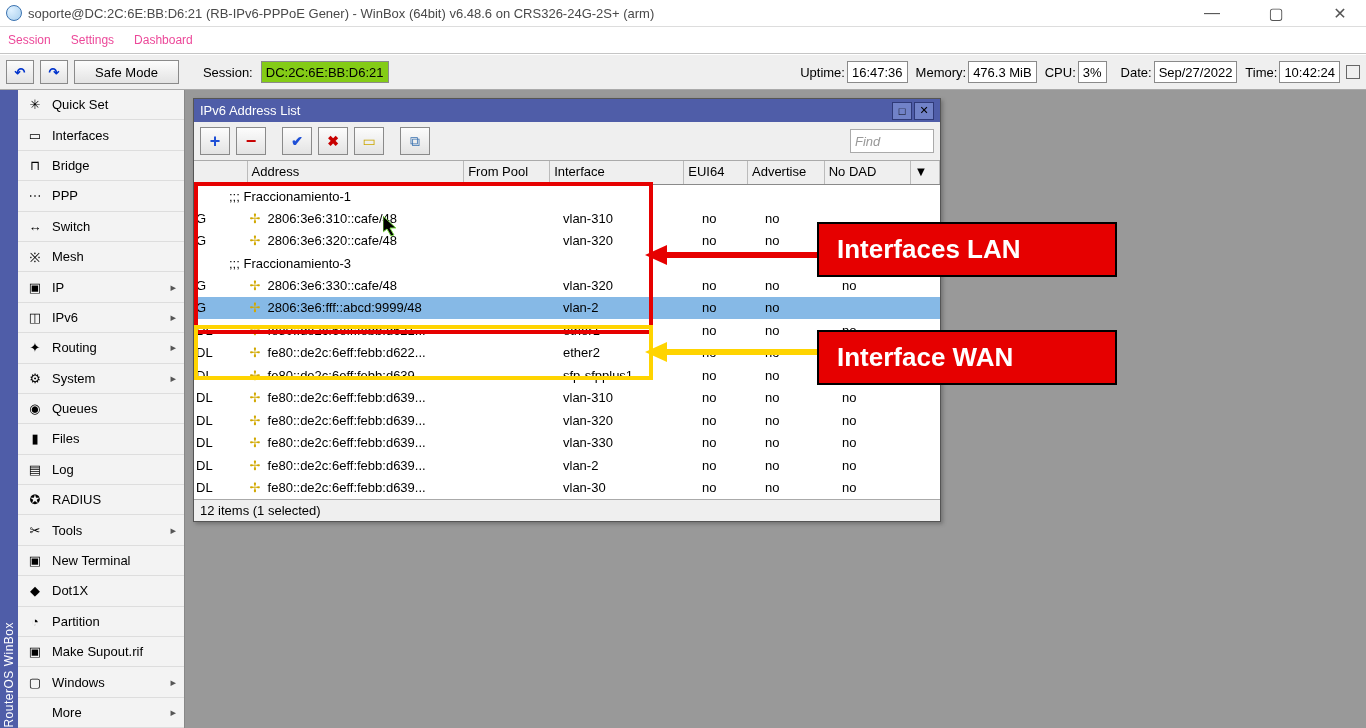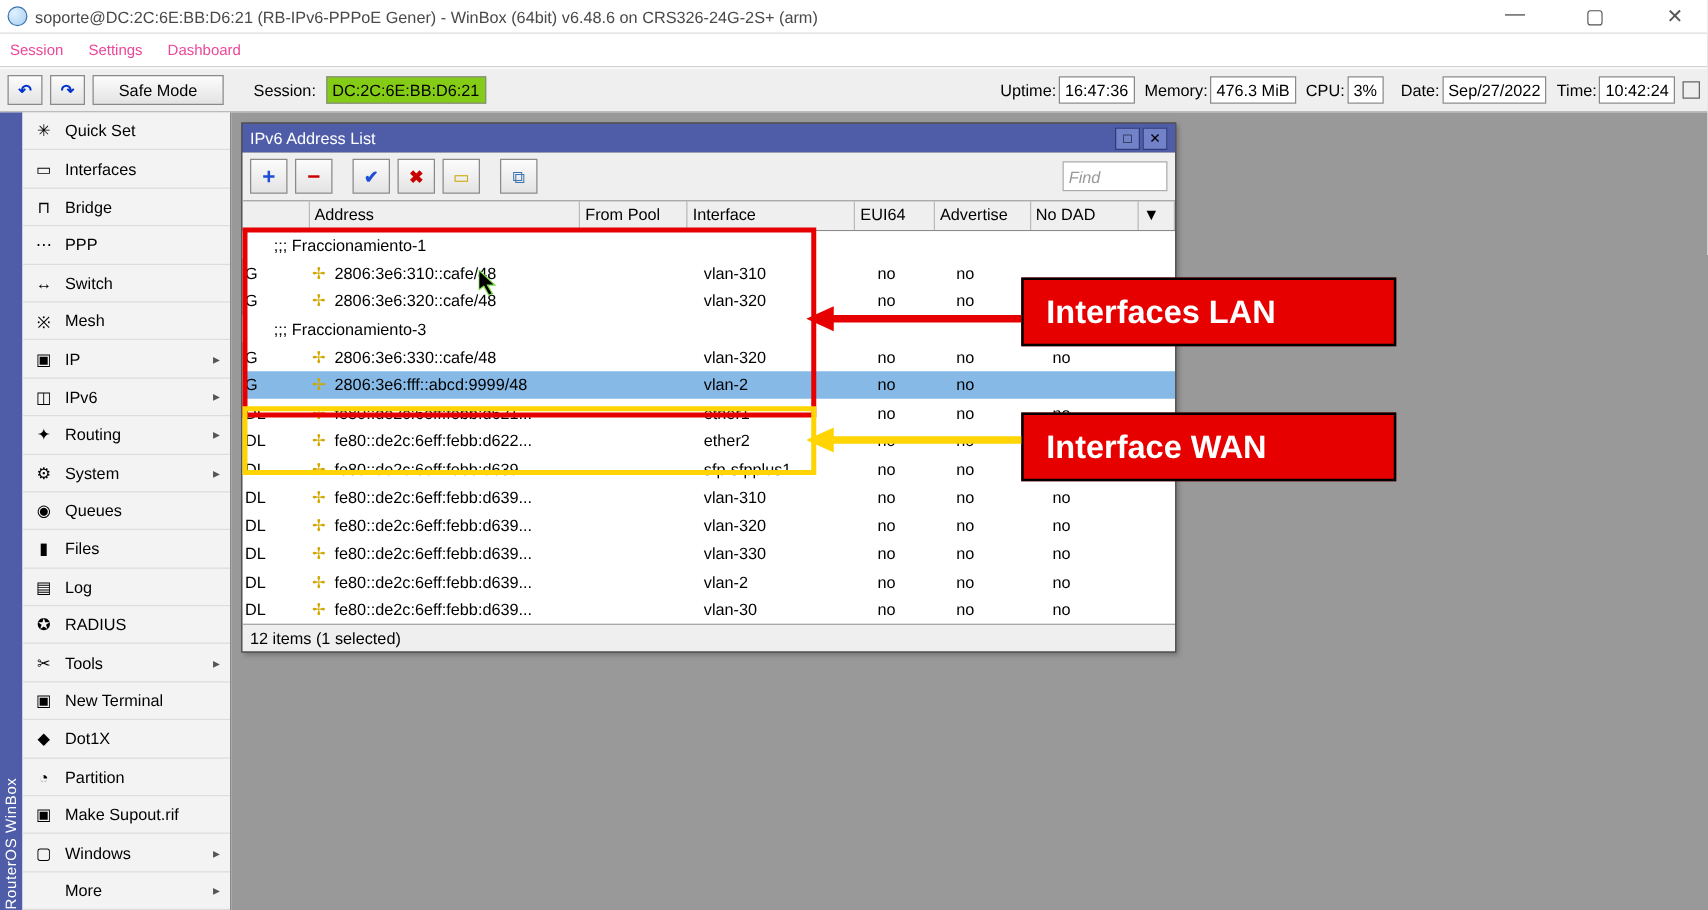--- a/index.html
+++ b/index.html
@@ -29,21 +29,21 @@
   .inwin-title .wb{width:18px;height:16px;border:1px solid #2f3a78;background:#7182c8;color:#000;display:flex;align-items:center;justify-content:center;font-size:11px}
   .intoolbar{height:32px;background:#efefef;border-bottom:1px solid #aaa;display:flex;align-items:center;padding:3px 6px;gap:6px}
   .tbtn{width:28px;height:26px;border:1px solid #8a8a8a;background:linear-gradient(#fcfcfc,#e3e3e3);display:flex;align-items:center;justify-content:center;font-size:14px}
   .findbox{margin-left:auto;border:1px solid #aaa;background:#fff;height:22px;width:74px;padding:0 4px;color:#999;font-style:italic;display:flex;align-items:center}
   .tablehead{height:23px;background:#efefef;border-bottom:1px solid #8a8a8a;display:flex;font-size:13px}
   .th{border-right:1px solid #bbb;padding:3px 4px;white-space:nowrap;overflow:hidden}
   .tablebody{background:#fff;position:relative}
   .row{height:22.5px;display:flex;align-items:center;font-size:13px}
   .cell{padding:0 2px;overflow:hidden;white-space:nowrap}
   .addr-icon{display:inline-block;width:14px;text-align:center;color:#d1a800;margin-right:2px}
-  .comment-row{background:#fff;color:#000;padding-left:25px;height:22px;display:flex;align-items:center;font-size:13px}
+  .comment-row{background:#fff;color:#000;padding-left:35px;height:22px;display:flex;align-items:center;font-size:13px}
   .row.sel{background:#86b9e6}
   .statusbar{height:21px;border-top:1px solid #aaa;background:#efefef;display:flex;align-items:center;padding:0 6px;font-size:13px}
   .callout{position:absolute;background:#e60000;color:#fff;font-size:26px;font-weight:bold;border:2px solid #000;padding:10px 18px;white-space:nowrap}
   .redbox{position:absolute;border:4px solid #e60000;pointer-events:none}
   .yellowbox{position:absolute;border:4px solid #ffd400;pointer-events:none}
   svg.arrow{position:absolute;pointer-events:none;overflow:visible}
 </style>
 </head>
 <body>
 

